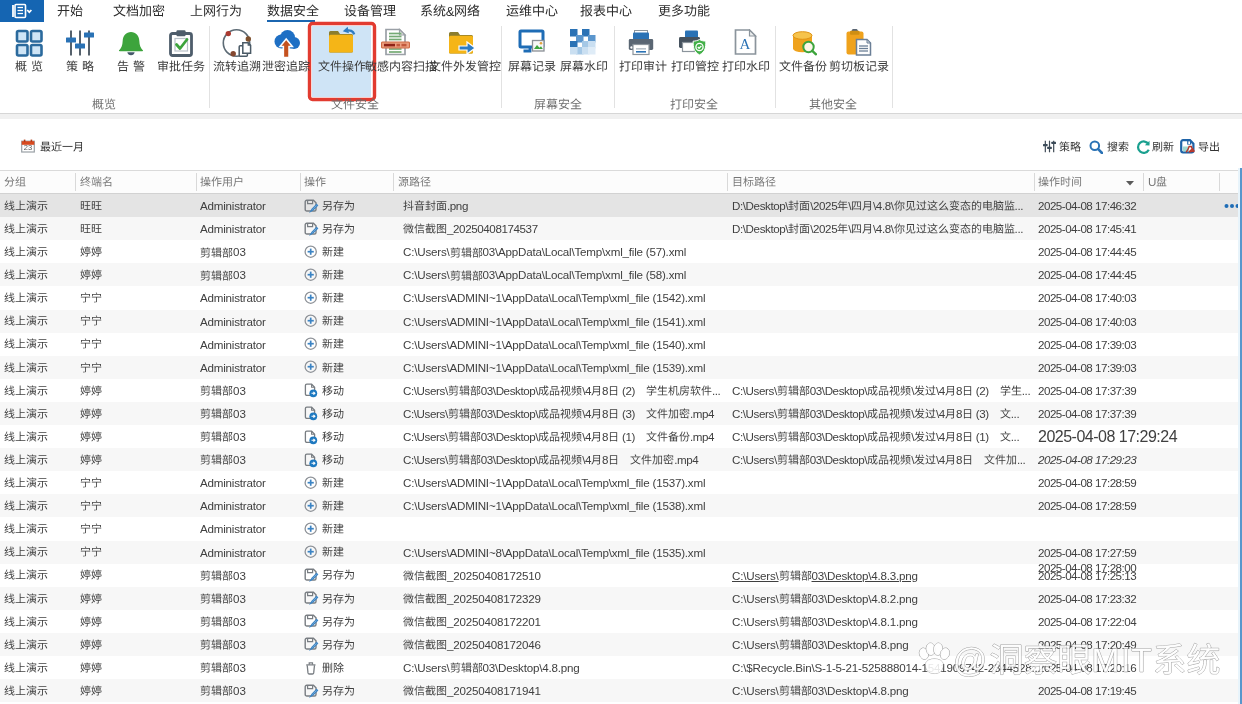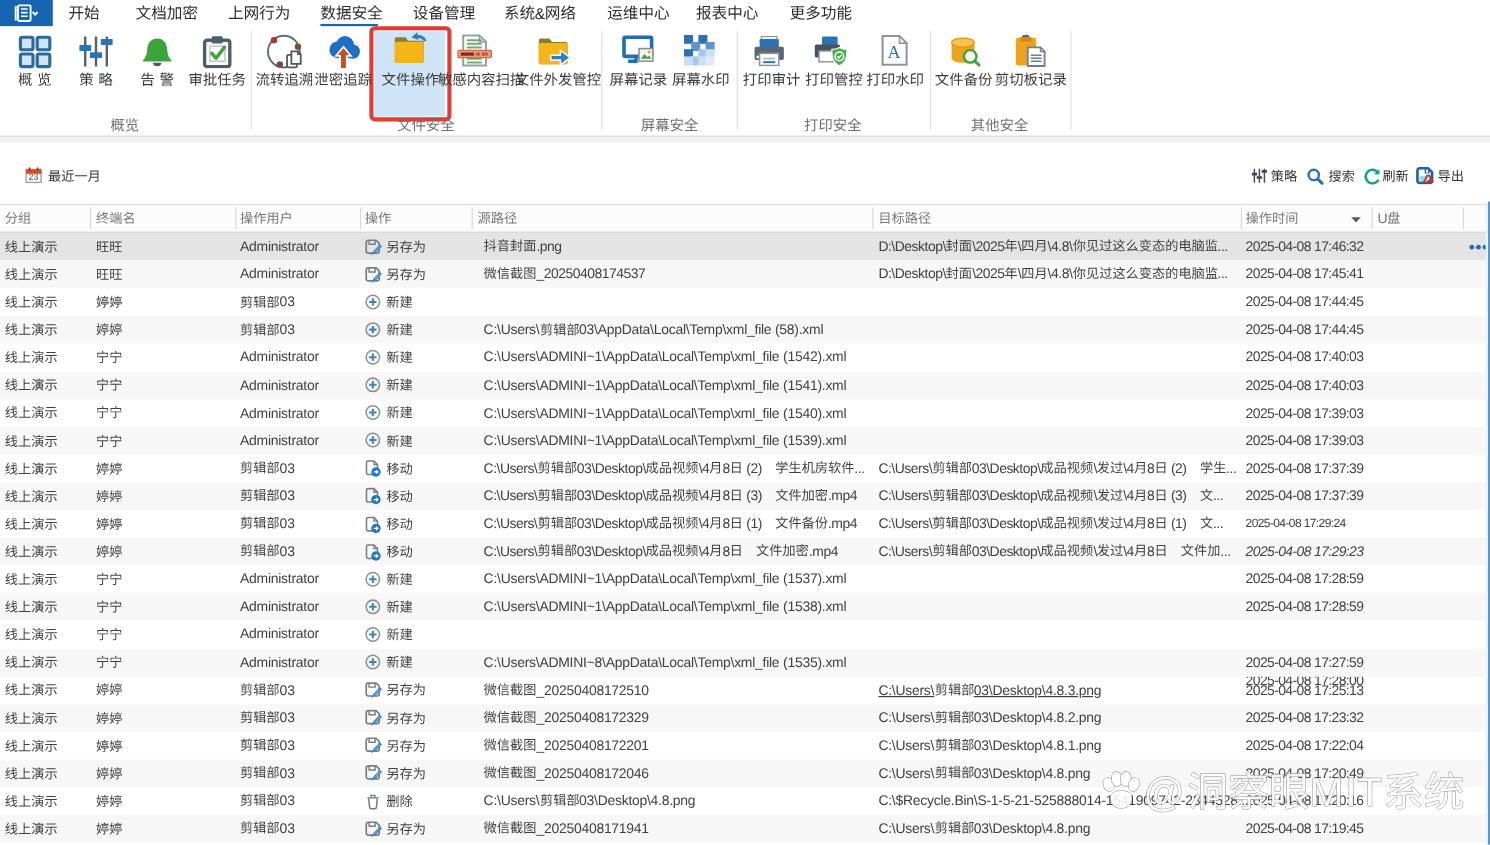--- a/index.html
+++ b/index.html
@@ -712,20 +712,25 @@
       </svg>03</div>
     <svg class="a" style="left:304px;top:244.75px" width="14" height="14" viewBox="0 0 14 14">
       <circle cx="6.7" cy="6.7" r="5.6" fill="none" stroke="#8d9197" stroke-width="1.3"></circle>
       <line x1="6.7" y1="3.6" x2="6.7" y2="9.8" stroke="#3c84c4" stroke-width="1.7"></line>
       <line x1="3.6" y1="6.7" x2="9.8" y2="6.7" stroke="#3c84c4" stroke-width="1.7"></line>
     </svg>
     <div class="a" style="left:322.0px;top:246.0px;color:#404040;line-height:0;"><svg class="k" style="width:22.0px;height:11.0px;vertical-align:-1.32px;" viewBox="0 -880 2000 1000" fill="currentColor">
         <use href="#g65B0" x="0"></use>
         <use href="#g5EFA" x="1000"></use>
       </svg></div>
+    <div class="a" style="left:403px;letter-spacing:-0.2px;top:240.2px;height:23.1px;line-height:23.1px;color:#404040;font-size:11.6px;white-space:pre;">C:\Users\<svg class="k" style="width:33.0px;height:11.0px;vertical-align:-1.32px;" viewBox="0 -880 3000 1000" fill="currentColor">
+        <use href="#g526A" x="0"></use>
+        <use href="#g8F91" x="1000"></use>
+        <use href="#g90E8" x="2000"></use>
+      </svg>03\AppData\Local\Temp\xml_file (57).xml</div>
     <div class="a" style="left:1038px;letter-spacing:-0.5px;top:240.2px;height:23.1px;line-height:23.1px;color:#404040;font-size:11.6px;white-space:pre;">2025-04-08 17:44:45</div>
     <div class="a" style="left:0;top:263.3px;width:1242px;height:23.1px;background:#f7f7f7;"></div>
     <div class="a" style="left:4.0px;top:269.1px;color:#404040;line-height:0;"><svg class="k" style="width:44.0px;height:11.0px;vertical-align:-1.32px;" viewBox="0 -880 4000 1000" fill="currentColor">
         <use href="#g7EBF" x="0"></use>
         <use href="#g4E0A" x="1000"></use>
         <use href="#g6F14" x="2000"></use>
         <use href="#g793A" x="3000"></use>
       </svg></div>
     <div class="a" style="left:80.0px;top:269.1px;color:#404040;line-height:0;"><svg class="k" style="width:22.0px;height:11.0px;vertical-align:-1.32px;" viewBox="0 -880 2000 1000" fill="currentColor">
         <use href="#g5A77" x="0"></use>
@@ -1029,21 +1034,21 @@
       </svg>\<svg class="k" style="width:22.0px;height:11.0px;vertical-align:-1.32px;" viewBox="0 -880 2000 1000" fill="currentColor">
         <use href="#g53D1" x="0"></use>
         <use href="#g8FC7" x="1000"></use>
       </svg>\4<svg class="k" style="width:11.0px;height:11.0px;vertical-align:-1.32px;" viewBox="0 -880 1000 1000" fill="currentColor">
         <use href="#g6708" x="0"></use>
       </svg>8<svg class="k" style="width:11.0px;height:11.0px;vertical-align:-1.32px;" viewBox="0 -880 1000 1000" fill="currentColor">
         <use href="#g65E5" x="0"></use>
       </svg> (1)<svg class="k" style="width:22.0px;height:11.0px;vertical-align:-1.32px;" viewBox="0 -880 2000 1000" fill="currentColor">
         <use href="#g6587" x="1000"></use>
       </svg>...</div>
-    <div class="a" style="left:1038px;letter-spacing:-0.5px;top:425.0px;height:23.1px;line-height:23.1px;color:#404040;font-size:10px;white-space:pre;">2025-04-08 17:29:24</div>
+    <div class="a" style="left:1038px;letter-spacing:-0.5px;top:425.0px;height:23.1px;line-height:23.1px;color:#404040;font-size:16px;white-space:pre;">2025-04-08 17:29:24</div>
     <div class="a" style="left:0;top:448.1px;width:1242px;height:23.1px;background:#f7f7f7;"></div>
     <div class="a" style="left:4.0px;top:453.9px;color:#404040;line-height:0;"><svg class="k" style="width:44.0px;height:11.0px;vertical-align:-1.32px;" viewBox="0 -880 4000 1000" fill="currentColor">
         <use href="#g7EBF" x="0"></use>
         <use href="#g4E0A" x="1000"></use>
         <use href="#g6F14" x="2000"></use>
         <use href="#g793A" x="3000"></use>
       </svg></div>
     <div class="a" style="left:80.0px;top:453.9px;color:#404040;line-height:0;"><svg class="k" style="width:22.0px;height:11.0px;vertical-align:-1.32px;" viewBox="0 -880 2000 1000" fill="currentColor">
         <use href="#g5A77" x="0"></use>
         <use href="#g5A77" x="1000"></use>

